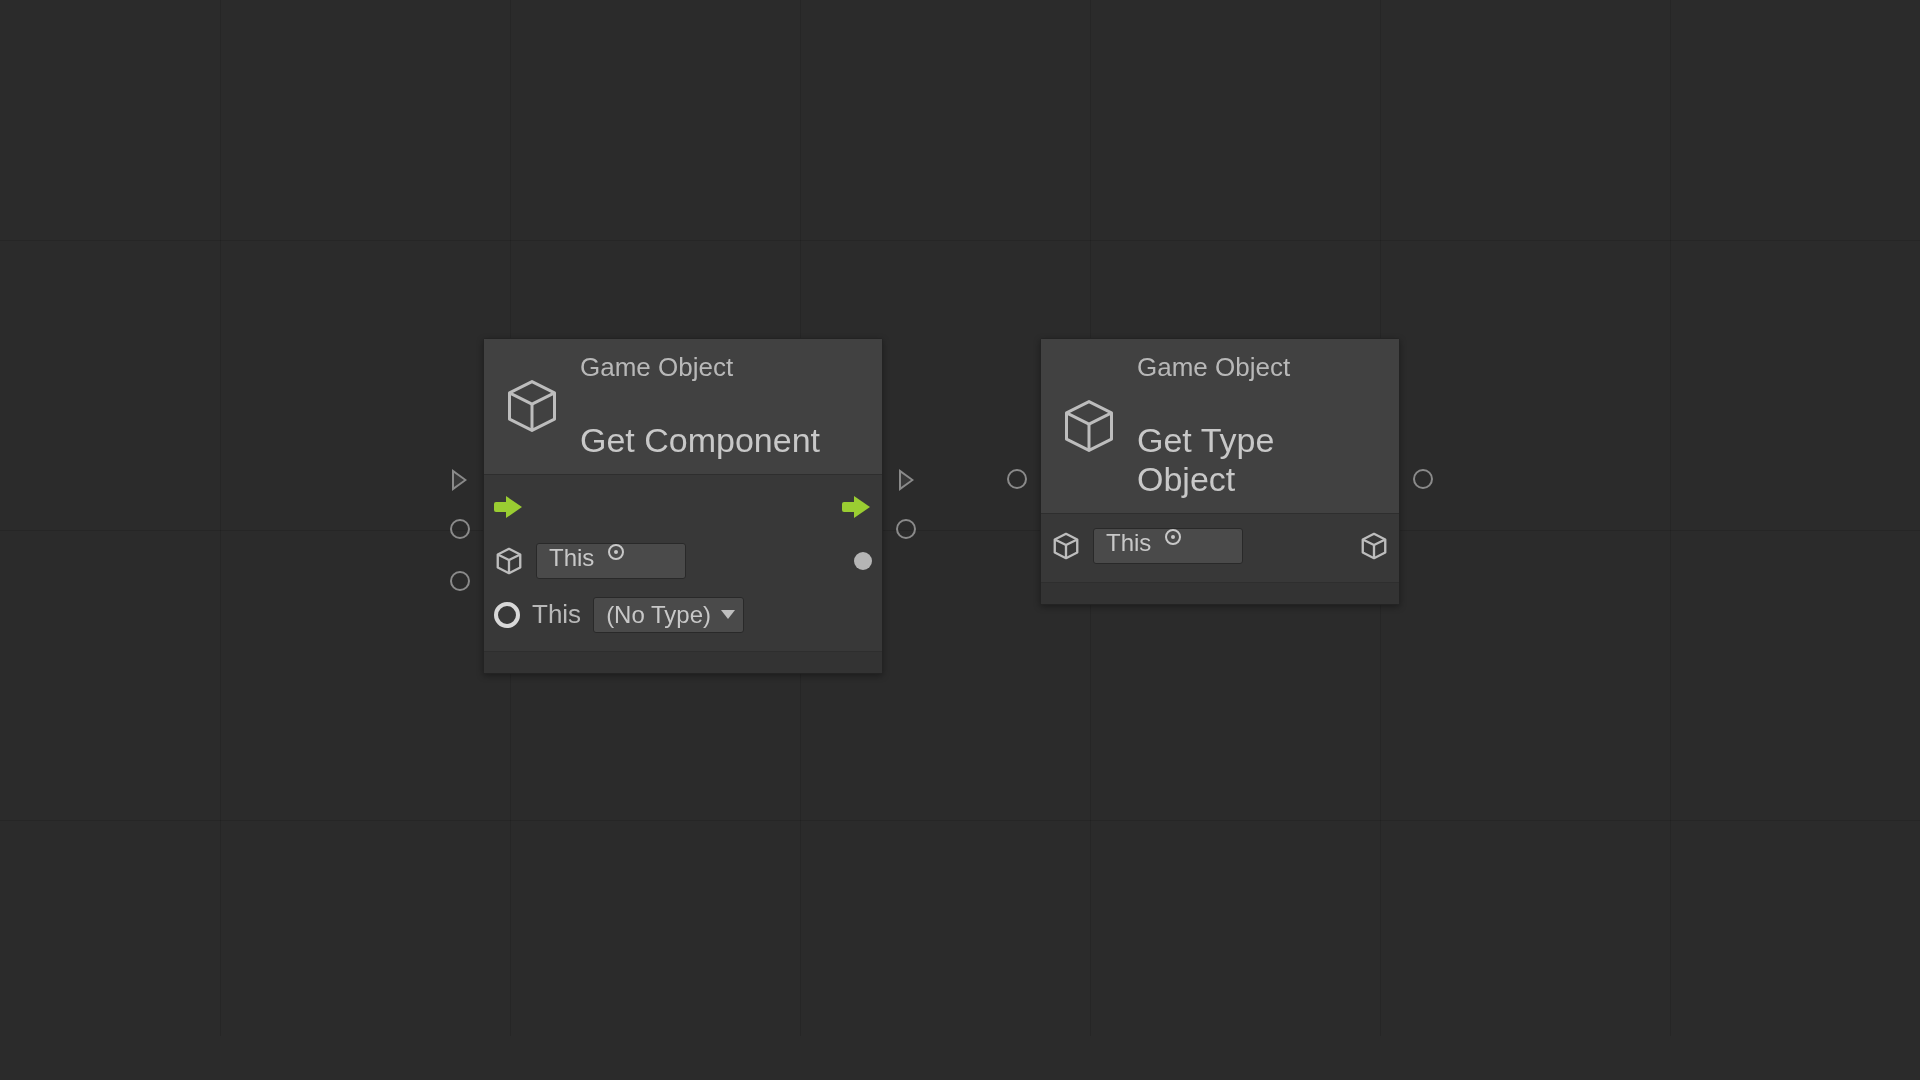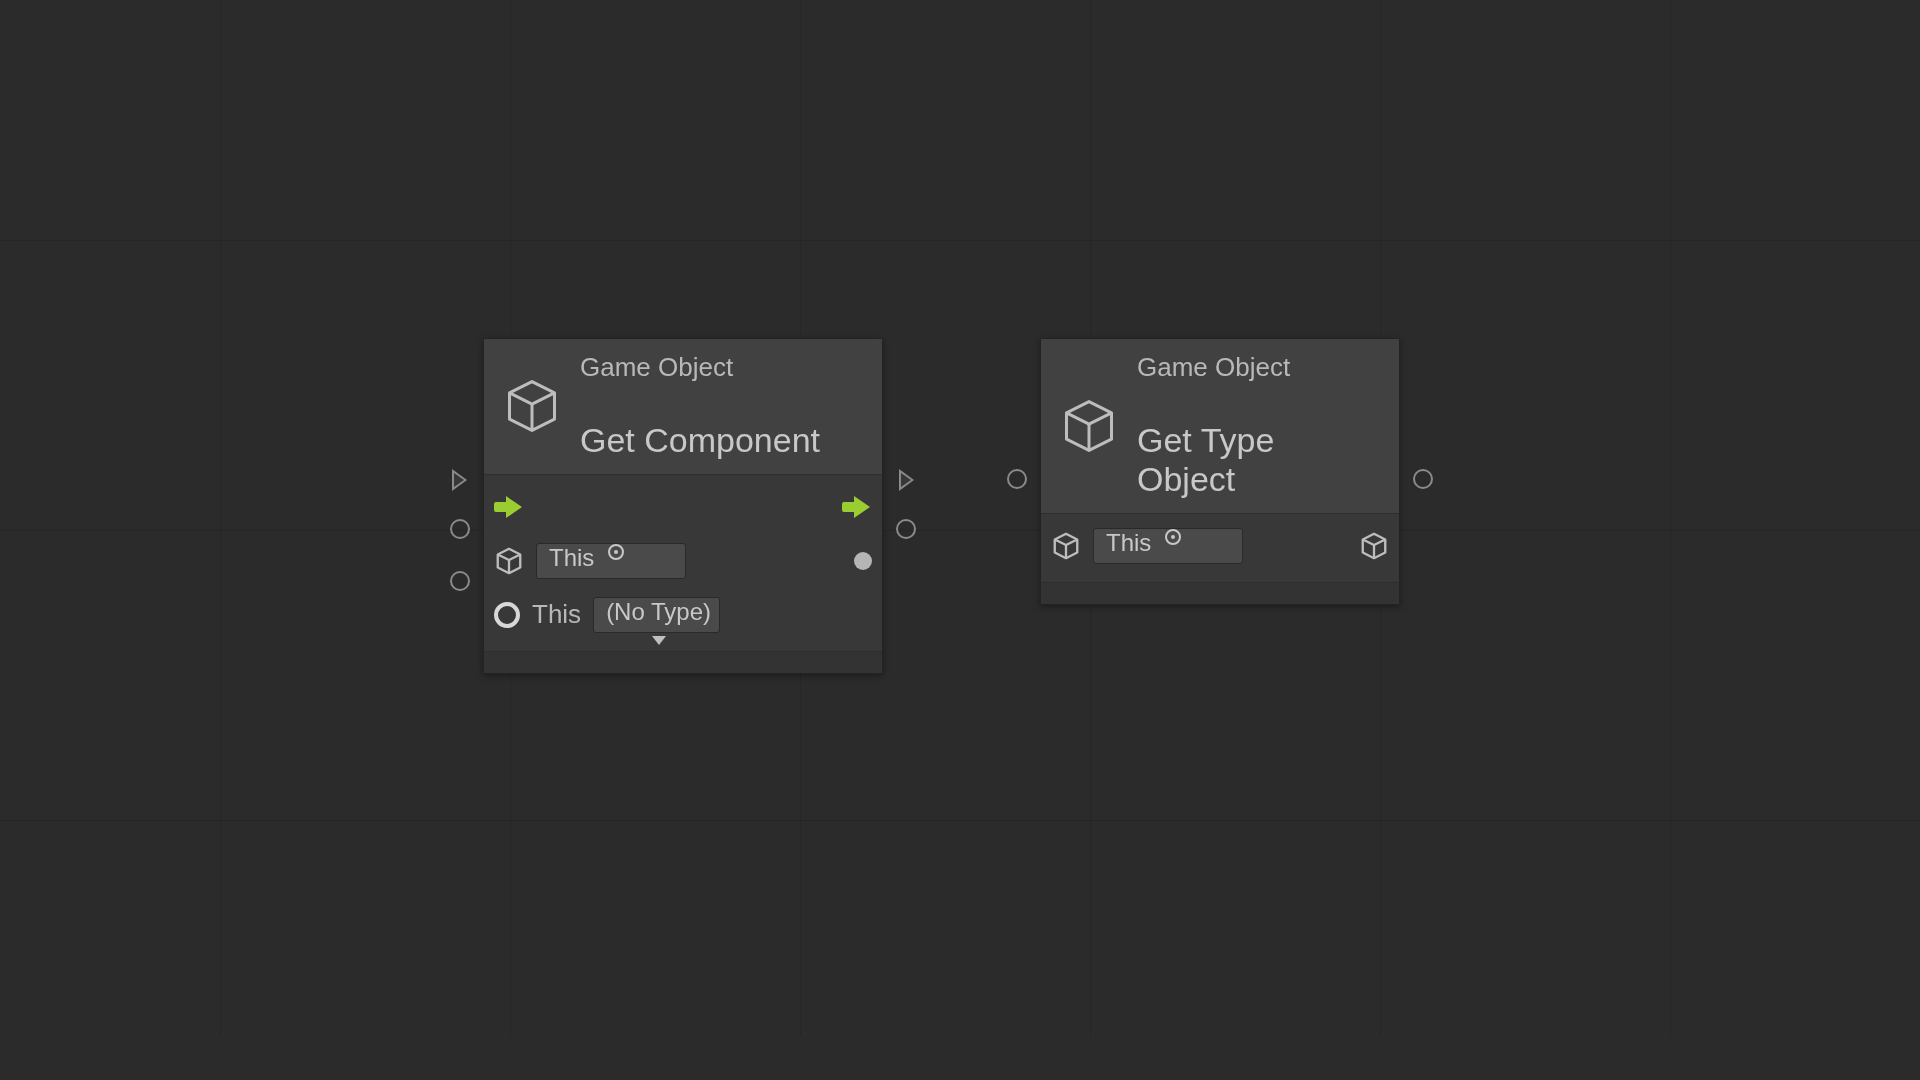--- a/index.html
+++ b/index.html
@@ -140,21 +140,20 @@
   .dropdown {
     display: inline-flex; align-items: center;
     height: 36px;
     background: var(--field-bg);
     border: 1px solid var(--field-border);
     border-radius: 3px;
     padding: 0 8px 0 12px;
     gap: 10px;
     color: var(--text);
     font-size: 24px;
-    flex-direction: column;
   }
   .tri-down {
     width: 0; height: 0;
     border-left: 7px solid transparent;
     border-right: 7px solid transparent;
     border-top: 9px solid #bfbfbf;
   }
 
   .row-label { font-size: 26px; color: var(--text-sub); }
 

